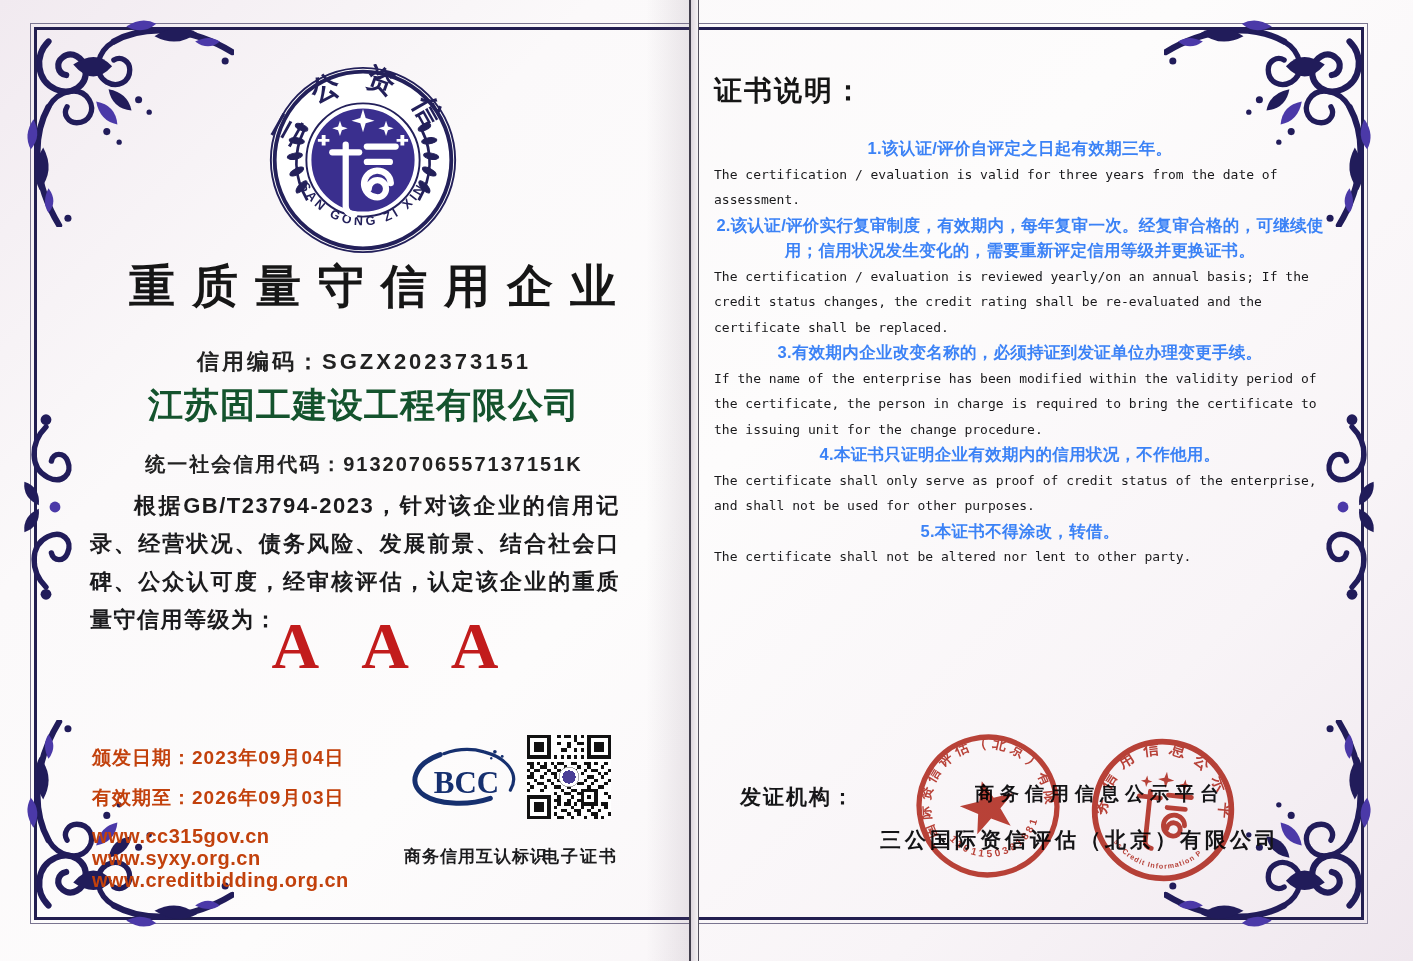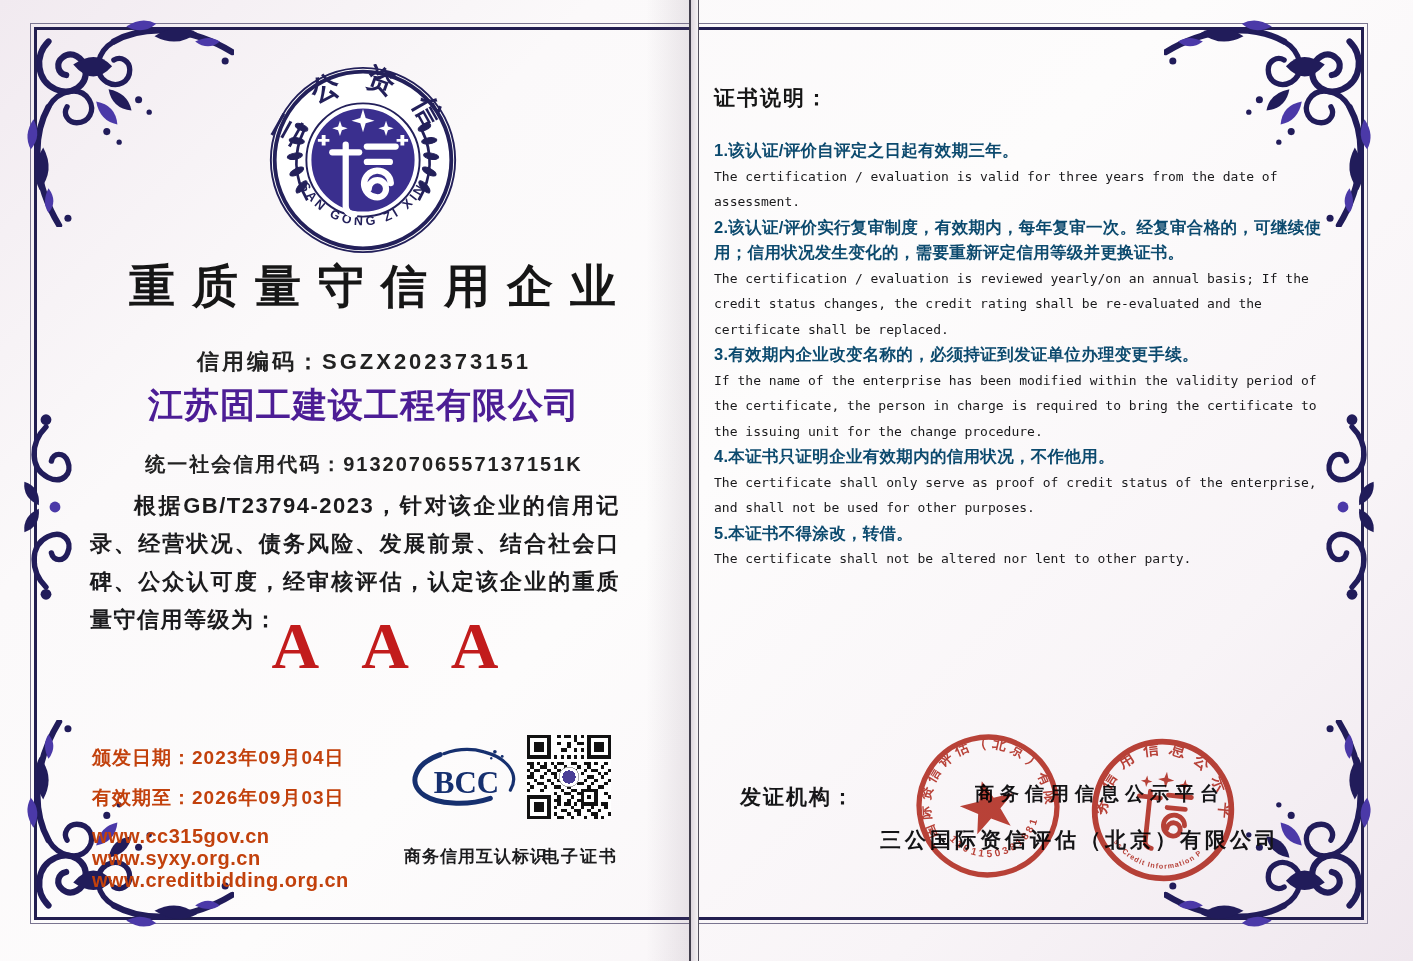--- a/index.html
+++ b/index.html
@@ -25,43 +25,43 @@
   .scroll.left{left:19px;}
   .scroll.right{right:34px;transform:scaleX(-1);}
   
   .emblem{position:absolute;left:267px;top:64px;width:192px;height:192px;}
   .title{position:absolute;left:40px;top:256px;width:648px;text-align:center;
     font-family:"Liberation Serif",serif;font-weight:900;font-size:46px;
     letter-spacing:17px;padding-left:17px;color:#161616;}
   .code-line{position:absolute;left:40px;top:347px;width:648px;text-align:center;
     font-weight:700;font-size:22px;letter-spacing:3px;color:#222;}
   .company{position:absolute;left:40px;top:382px;width:648px;text-align:center;
-    font-weight:800;font-size:35px;letter-spacing:1px;color:#4c1d95;}
+    font-weight:800;font-size:35px;letter-spacing:1px;color:#14532d;}
   .uscc-line{position:absolute;left:40px;top:451px;width:648px;text-align:center;
     font-weight:700;font-size:20px;letter-spacing:2px;color:#222;}
   .statement{position:absolute;left:90px;top:487px;width:530px;
     font-weight:700;font-size:22px;line-height:38px;letter-spacing:1.5px;
     text-align:justify;text-indent:2em;color:#1b1b1d;}
   .rating{position:absolute;left:40px;top:608px;width:648px;text-align:center;
     font-family:"Liberation Serif",serif;font-weight:900;font-size:66px;
     letter-spacing:42px;padding-left:42px;color:#c21c1c;}
   .issue-info{position:absolute;left:92px;top:745px;font-weight:700;font-size:19px;color:#c2410c;}
   .issue-info .row{display:flex;margin-bottom:14px;letter-spacing:1px;}
   .issue-info .lbl{white-space:nowrap;}
   .issue-info .urls div{line-height:22px;letter-spacing:.5px;font-size:20px;}
   .bcc{position:absolute;left:402px;top:740px;width:122px;height:82px;}
   .qr{position:absolute;left:527px;top:735px;width:84px;height:84px;}
   .small-labels{position:absolute;top:845px;left:0;width:690px;font-weight:700;font-size:17px;color:#1b1b1d;}
   .small-labels .ml{position:absolute;left:404px;letter-spacing:1px;}
   .small-labels .el{position:absolute;left:542px;letter-spacing:2px;}
   
   .instr{position:absolute;left:714px;top:68px;width:612px;}
-  .instr h2{margin:16px 0 26px 0;font-size:21px;font-weight:700;letter-spacing:2px;color:#161616;}
+  .instr h2{margin:4px 0 26px 0;font-size:28px;font-weight:700;letter-spacing:2px;color:#161616;}
   .instr p{margin:0;}
-  .instr .zh{font-weight:700;font-size:16.5px;line-height:25.5px;letter-spacing:.3px;color:#0c4a6e;}
+  .instr .zh{font-weight:700;font-size:16.5px;line-height:25.5px;letter-spacing:.3px;color:#3b82f6;text-align:center;}
   .instr .en{font-family:"DejaVu Sans Mono",monospace;font-size:13px;line-height:25.5px;color:#19191b;}
   .issuer-label{position:absolute;left:740px;top:783px;font-weight:700;font-size:21px;letter-spacing:2px;color:#161618;}
   .issuer-line1{position:absolute;left:930px;top:781px;width:340px;text-align:center;
     font-weight:700;font-size:19px;letter-spacing:6px;color:#141416;}
   .issuer-line2{position:absolute;left:875px;top:826px;width:410px;text-align:center;
     font-weight:700;font-size:21px;letter-spacing:4px;color:#141416;}
   .seal{position:absolute;width:150px;height:150px;mix-blend-mode:multiply;opacity:.93;}
   .seal.s-left{left:913px;top:731px;transform:rotate(-14deg);}
   .seal.s-right{left:1088px;top:735px;transform:rotate(6deg);}
 </style>

